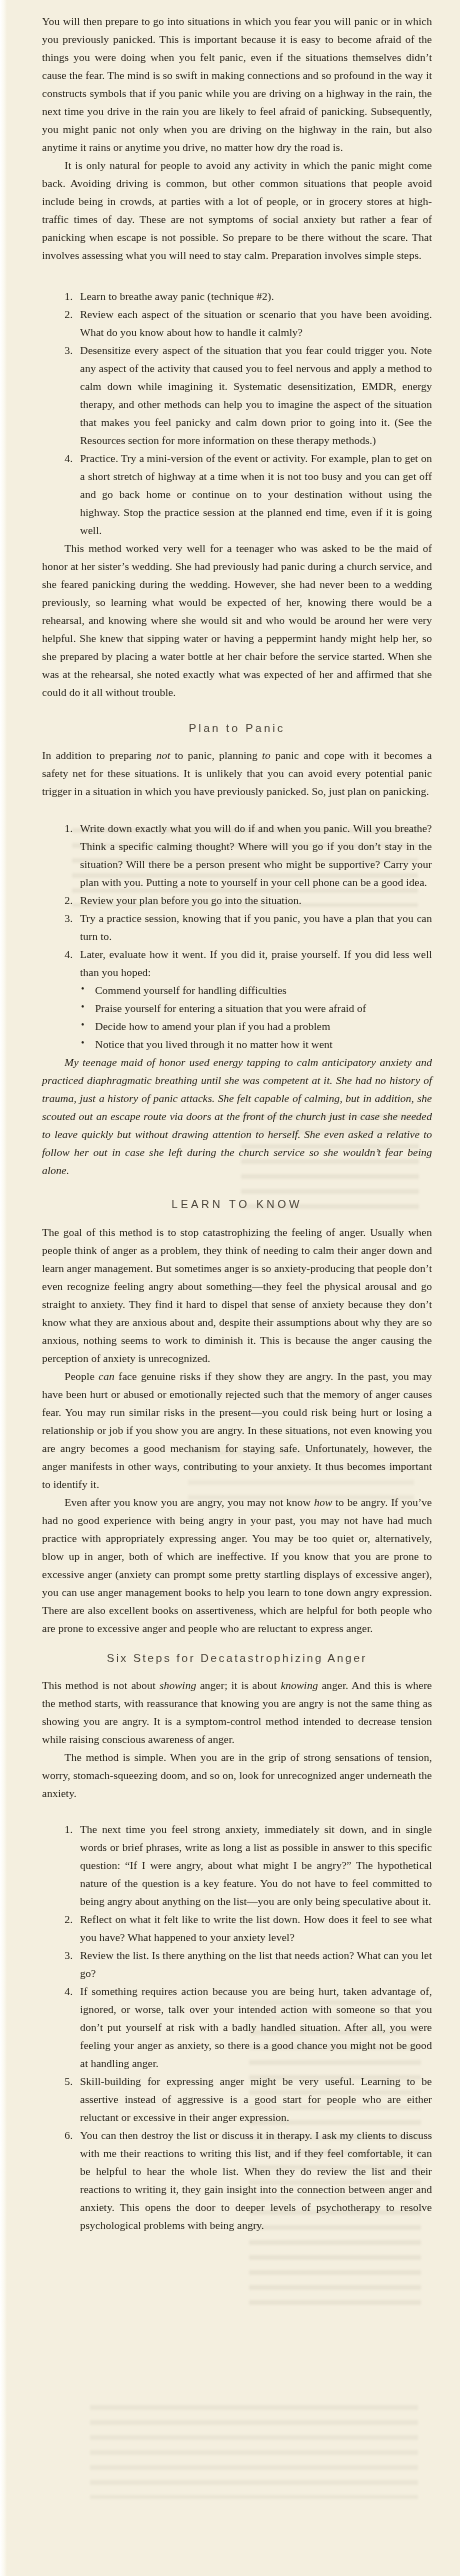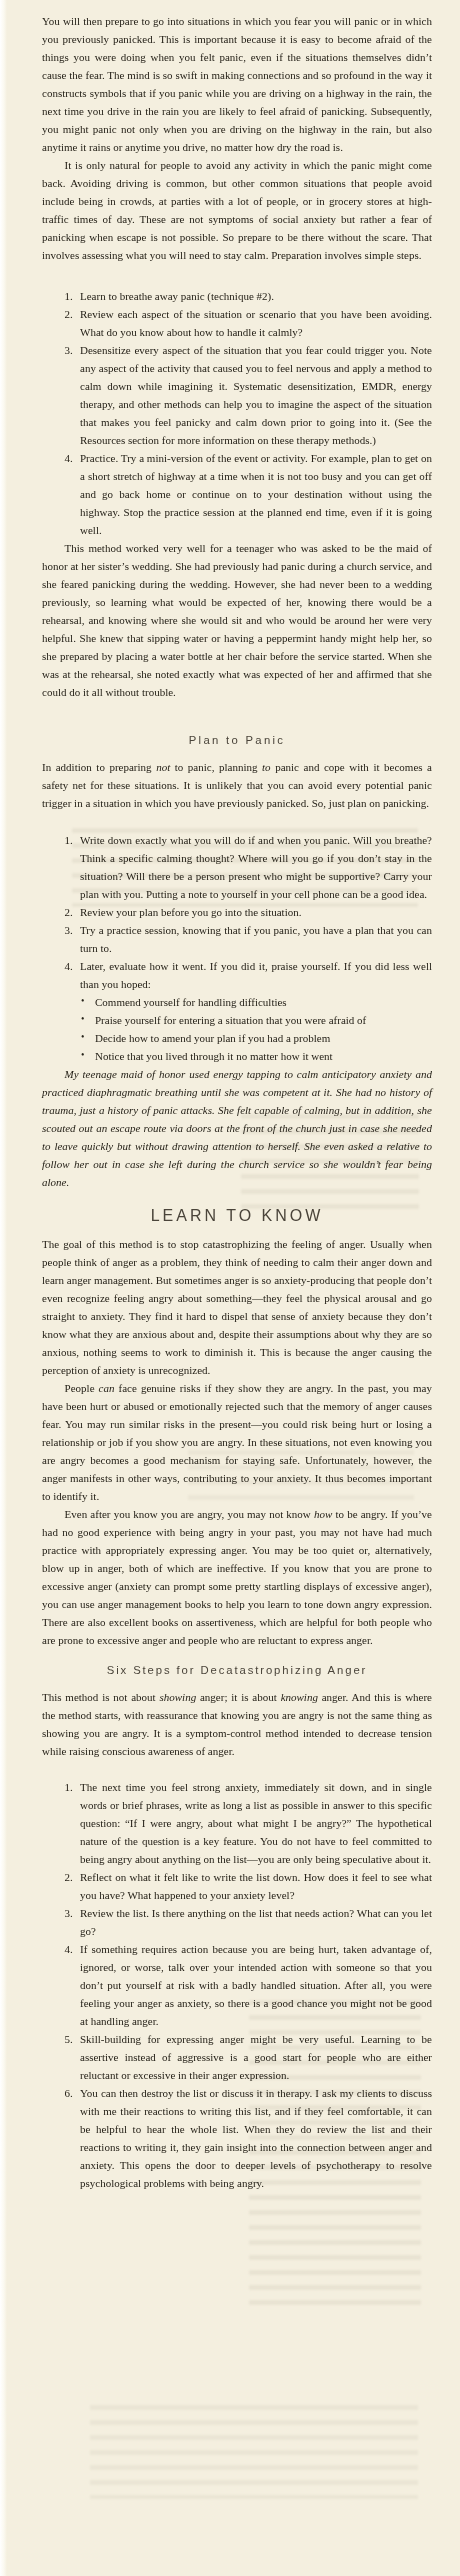--- a/index.html
+++ b/index.html
@@ -24,26 +24,26 @@
   .mt-list3{margin-top:18px;}
   .mt-p3{margin-top:19.6px;}
   .mt-p5{margin-top:19.6px;font-style:italic;}
   .item{position:relative;padding-left:38px;font-size:11px;line-height:18px;text-align:justify;hyphens:auto;}
   .item .num{position:absolute;left:22.6px;top:0;font-style:normal;}
   .bullet-item{position:relative;padding-left:53px;font-size:11px;line-height:18px;text-align:left;}
   .bullet-item .glyph{position:absolute;left:39px;top:-0.8px;font-size:9.8px;}
   .h-small{
     font-family:"Liberation Sans","DejaVu Sans",sans-serif;font-weight:400;
     letter-spacing:2.3px;text-align:center;color:var(--head,#45403a);
-    font-size:11.3px;line-height:18px;margin:30px 0 9px;
+    font-size:11.3px;line-height:18px;margin:18px 0 9px;
   }
   .h-caps{
     font-family:"Liberation Sans","DejaVu Sans",sans-serif;font-weight:400;
     letter-spacing:3px;text-align:center;color:var(--head,#45403a);
-    font-size:16px;line-height:20.3px;margin:15px 0 9px;
+    font-size:11px;line-height:20.3px;margin:15px 0 9px;
   }
   .h-six{letter-spacing:1.9px;margin:12px 0 9px;}
   .bleed{
     position:absolute;z-index:1;filter:blur(1.2px);opacity:.55;pointer-events:none;
     background:repeating-linear-gradient(to bottom,
       rgba(0,0,0,0) 0px, rgba(0,0,0,0) 10.5px,
       rgba(123,110,86,0.16) 10.5px, rgba(123,110,86,0.16) 15px);
   }
   .b1{left:72px;top:818px;width:346px;height:89px;}
   .b2{left:241px;top:1104px;width:178px;height:111px;}
@@ -134,20 +134,21 @@
       <div>LEARN TO KNOW</div>
     </div>
 
     <p class="body">The goal of this method is to stop catastrophizing the feeling of anger. Usually when people think of anger as a problem, they think of needing to calm their anger down and learn anger management. But sometimes anger is so anxiety-producing that people don’t even recognize feeling angry about something—they feel the physical arousal and go straight to anxiety. They find it hard to dispel that sense of anxiety because they don’t know what they are anxious about and, despite their assumptions about why they are so anxious, nothing seems to work to diminish it. This is because the anger causing the perception of anxiety is unrecognized.</p>
     <p class="body indent"><span>People </span><em>can</em><span> face genuine risks if they show they are angry. In the past, you may have been hurt or abused or emotionally rejected such that the memory of anger causes fear. You may run similar risks in the present—you could risk being hurt or losing a relationship or job if you show you are angry. In these situations, not even knowing you are angry becomes a good mechanism for staying safe. Unfortunately, however, the anger manifests in other ways, contributing to your anxiety. It thus becomes important to identify it.</span></p>
     <p class="body indent"><span>Even after you know you are angry, you may not know </span><em>how</em><span> to be angry. If you’ve had no good experience with being angry in your past, you may not have had much practice with appropriately expressing anger. You may be too quiet or, alternatively, blow up in anger, both of which are ineffective. If you know that you are prone to excessive anger (anxiety can prompt some pretty startling displays of excessive anger), you can use anger management books to help you learn to tone down angry expression. There are also excellent books on assertiveness, which are helpful for both people who are prone to excessive anger and people who are reluctant to express anger.</span></p>
 
     <div class="h-small h-six">Six Steps for Decatastrophizing Anger</div>
 
     <p class="body"><span>This method is not about </span><em>showing</em><span> anger; it is about </span><em>knowing</em><span> anger. And this is where the method starts, with reassurance that knowing you are angry is not the same thing as showing you are angry. It is a symptom-control method intended to decrease tension while raising conscious awareness of anger.</span></p>
+    <p class="body indent">The method is simple. When you are in the grip of strong sensations of tension, worry, stomach-squeezing doom, and so on, look for unrecognized anger underneath the anxiety.</p>
 
     <div class="olist mt-list3">
       <div class="item">
         <span class="num">1.</span>
         <span>The next time you feel strong anxiety, immediately sit down, and in single words or brief phrases, write as long a list as possible in answer to this specific question: “If I were angry, about what might I be angry?” The hypothetical nature of the question is a key feature. You do not have to feel committed to being angry about anything on the list—you are only being speculative about it.</span>
       </div>
       <div class="item">
         <span class="num">2.</span>
         <span>Reflect on what it felt like to write the list down. How does it feel to see what you have? What happened to your anxiety level?</span>
       </div>

